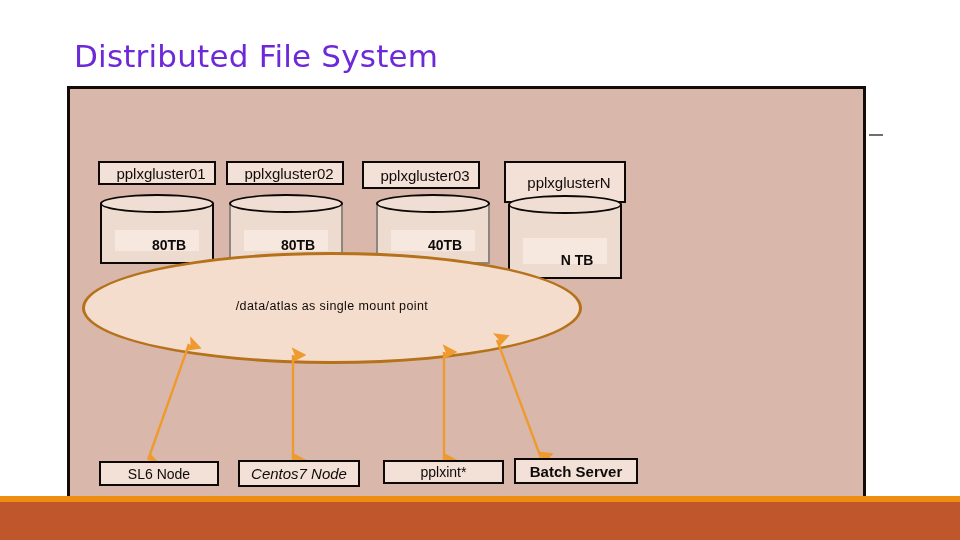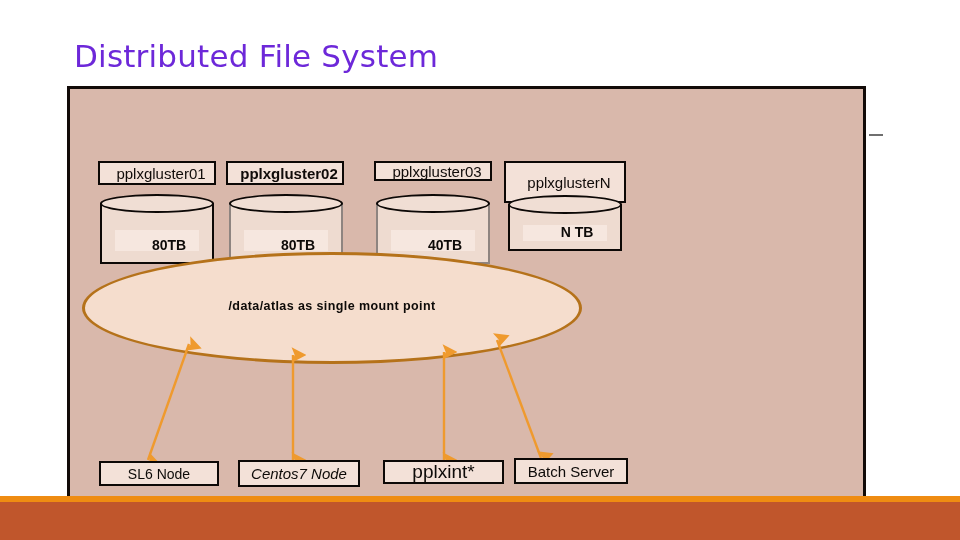--- a/index.html
+++ b/index.html
@@ -151,21 +151,21 @@
     background: #f5ddcd;
     box-sizing: border-box;
   }
   #mount-ellipse-label {
     position: absolute;
     left: 0;
     right: 0;
     top: 44px;
     text-align: center;
     font-size: 12.5px;
-    font-weight: bold;
+    font-weight: normal;
     color: #0d0a08;
     letter-spacing: 0.4px;
     font-family: "Liberation Sans", sans-serif;
   }
 
   
   #connectors {
     position: absolute;
     left: 0;
     top: 0;
@@ -201,44 +201,44 @@
     <div class="cylinder" style="left:30px; top:105px; width:114px; height:70px;">
       <div class="cyl-body">
         <div class="cyl-inner-shade"></div>
       </div>
       <div class="cyl-top"></div>
       <div class="cyl-size">80TB</div>
     </div>
   </div>
 
   <div class="cluster-col">
-    <div class="cluster-label" style="left:156px; top:72px; width:118px; height:24px;font-weight:bold;">pplxgluster02</div>
+    <div class="cluster-label" style="left:156px; top:72px; width:118px; height:24px;">pplxgluster02</div>
     <div class="cylinder" style="left:159px; top:105px; width:114px; height:70px;">
       <div class="cyl-body muted">
         <div class="cyl-inner-shade"></div>
       </div>
       <div class="cyl-top"></div>
       <div class="cyl-size">80TB</div>
     </div>
   </div>
 
   <div class="cluster-col">
-    <div class="cluster-label" style="left:304px; top:72px; width:118px; height:20px;">pplxgluster03</div>
+    <div class="cluster-label" style="left:292px; top:72px; width:118px; height:28px;">pplxgluster03</div>
     <div class="cylinder" style="left:306px; top:105px; width:114px; height:70px;">
       <div class="cyl-body muted">
         <div class="cyl-inner-shade"></div>
       </div>
       <div class="cyl-top"></div>
       <div class="cyl-size">40TB</div>
     </div>
   </div>
 
   <div class="cluster-col">
     <div class="cluster-label" style="left:434px; top:72px; width:122px; height:42px;">pplxglusterN</div>
-    <div class="cylinder" style="left:438px; top:106px; width:114px; height:56px;">
+    <div class="cylinder" style="left:438px; top:106px; width:114px; height:84px;">
       <div class="cyl-body">
         <div class="cyl-inner-shade"></div>
       </div>
       <div class="cyl-top"></div>
       <div class="cyl-size">N TB</div>
     </div>
   </div>
 
 </div>
 
@@ -260,20 +260,20 @@
     <line x1="293" y1="355" x2="293" y2="460"></line>
     <line x1="444" y1="352" x2="444" y2="460"></line>
     <line x1="497" y1="340" x2="541" y2="458"></line>
   </g>
 </svg>
 
 <div class="node-box" style="left:99px; top:461px; width:120px; height:25px; font-size:14px;">SL6 Node</div>
 
 <div class="node-box" style="left:238px; top:460px; width:122px; height:27px; font-size:15px;font-style:italic;">Centos7 Node</div>
 
-<div class="node-box" style="left:383px; top:460px; width:121px; height:24px; font-size:19px;">pplxint*</div>
-
-<div class="node-box" style="left:514px; top:458px; width:114px; height:26px; font-size:15px;">Batch Server</div>
+<div class="node-box" style="left:383px; top:460px; width:121px; height:24px; font-size:14px;">pplxint*</div>
+
+<div class="node-box" style="left:514px; top:458px; width:124px; height:26px; font-size:15px;font-weight:bold;">Batch Server</div>
 
 <div id="edge-tick"></div>
 
 <div id="accent-bar-thin"></div>
 <div id="accent-bar-thick"></div>
 
 </body></html>

